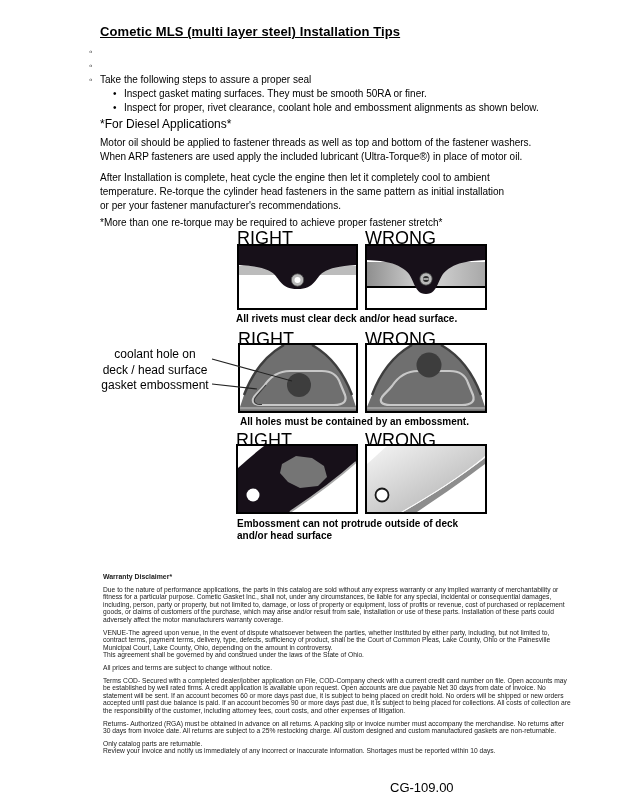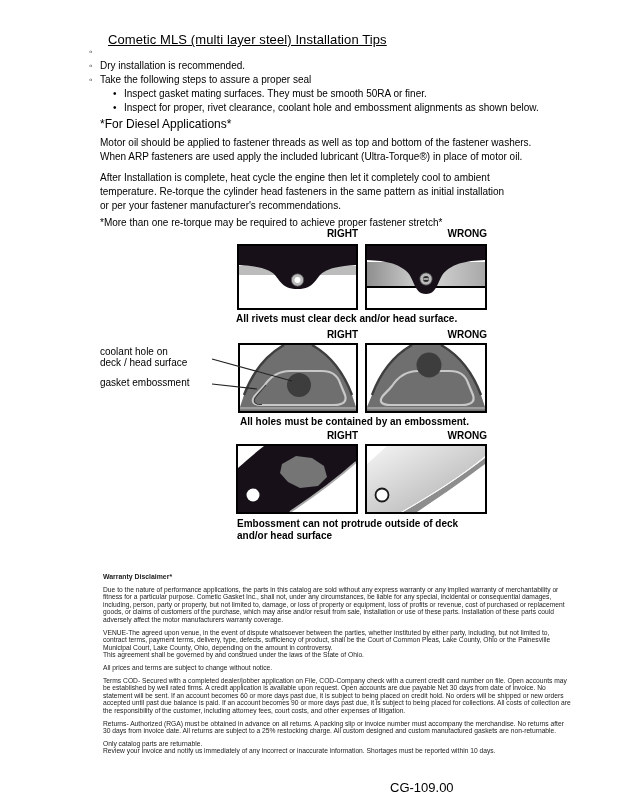--- a/index.html
+++ b/index.html
@@ -3,31 +3,31 @@
 <meta charset="utf-8">
 <style>
   html,body { margin:0; padding:0; background:#ffffff; }
   .page {
     position:relative; width:618px; height:800px; background:#ffffff;
     font-family:"Liberation Sans", sans-serif; color:#000; overflow:hidden;
   }
   .abs { position:absolute; }
   .pre { white-space:pre-line; }
   .title {
-    font-size:13px; font-weight:normal; text-decoration:underline;
-    margin:8px; letter-spacing:0.1px;
+    font-size:13px; font-weight:bold; text-decoration:underline;
+    margin:0; letter-spacing:0.1px;
   }
   .tipline { font-size:10px; line-height:14px; display:flex; }
   .tipline .marker { width:11px; flex:0 0 11px; text-align:left; }
   .subline { padding-left:24px; }
   .body-text { font-size:10px; line-height:14px; }
   .section-head { font-size:12px; font-weight:normal; }
-  .fig-label { font-size:10px; font-weight:bold; text-align:right; }
+  .fig-label { font-size:18px; font-weight:normal; text-align:left; }
   .fig-caption { font-size:10px; font-weight:bold; line-height:12px; }
-  .callout { font-size:10px; line-height:11px; text-align:left; }
+  .callout { font-size:12px; line-height:16px; text-align:center; }
   .panel { position:absolute; border:2px solid #000; background:#fff; box-sizing:border-box; }
   .panel svg { display:block; width:100%; height:100%; }
   .overlay { position:absolute; left:0; top:0; pointer-events:none; }
   .disclaimer { width:470px; font-size:6.7px; line-height:7.6px; color:#1a1a1a; }
   .disclaimer h3 { font-size:6.9px; margin:0 0 5px 0; }
   .disclaimer p { margin:0 0 5px 0; }
   .page-code { font-size:13px;margin-top:20px; }
 </style>
 </head>
 <body>
@@ -35,21 +35,20 @@
 <div class="page">
 
   <h1 class="title abs" style="left:100px; top:24px;">Cometic MLS (multi layer steel) Installation Tips</h1>
 
   <div class="abs" style="left:89px; top:45px;">
     <div class="tipline">
       <span class="marker">◦</span>
     </div>
     <div class="tipline">
       <span class="marker">◦</span>
-      <span>Dry installation is recommended.</span>
     </div>
     <div class="tipline">
       <span class="marker">◦</span>
       <span>Take the following steps to assure a proper seal</span>
     </div>
     <div class="tipline subline">
       <span class="marker">•</span>
       <span>Inspect gasket mating surfaces.  They must be smooth 50RA or finer.</span>
     </div>
     <div class="tipline subline">

